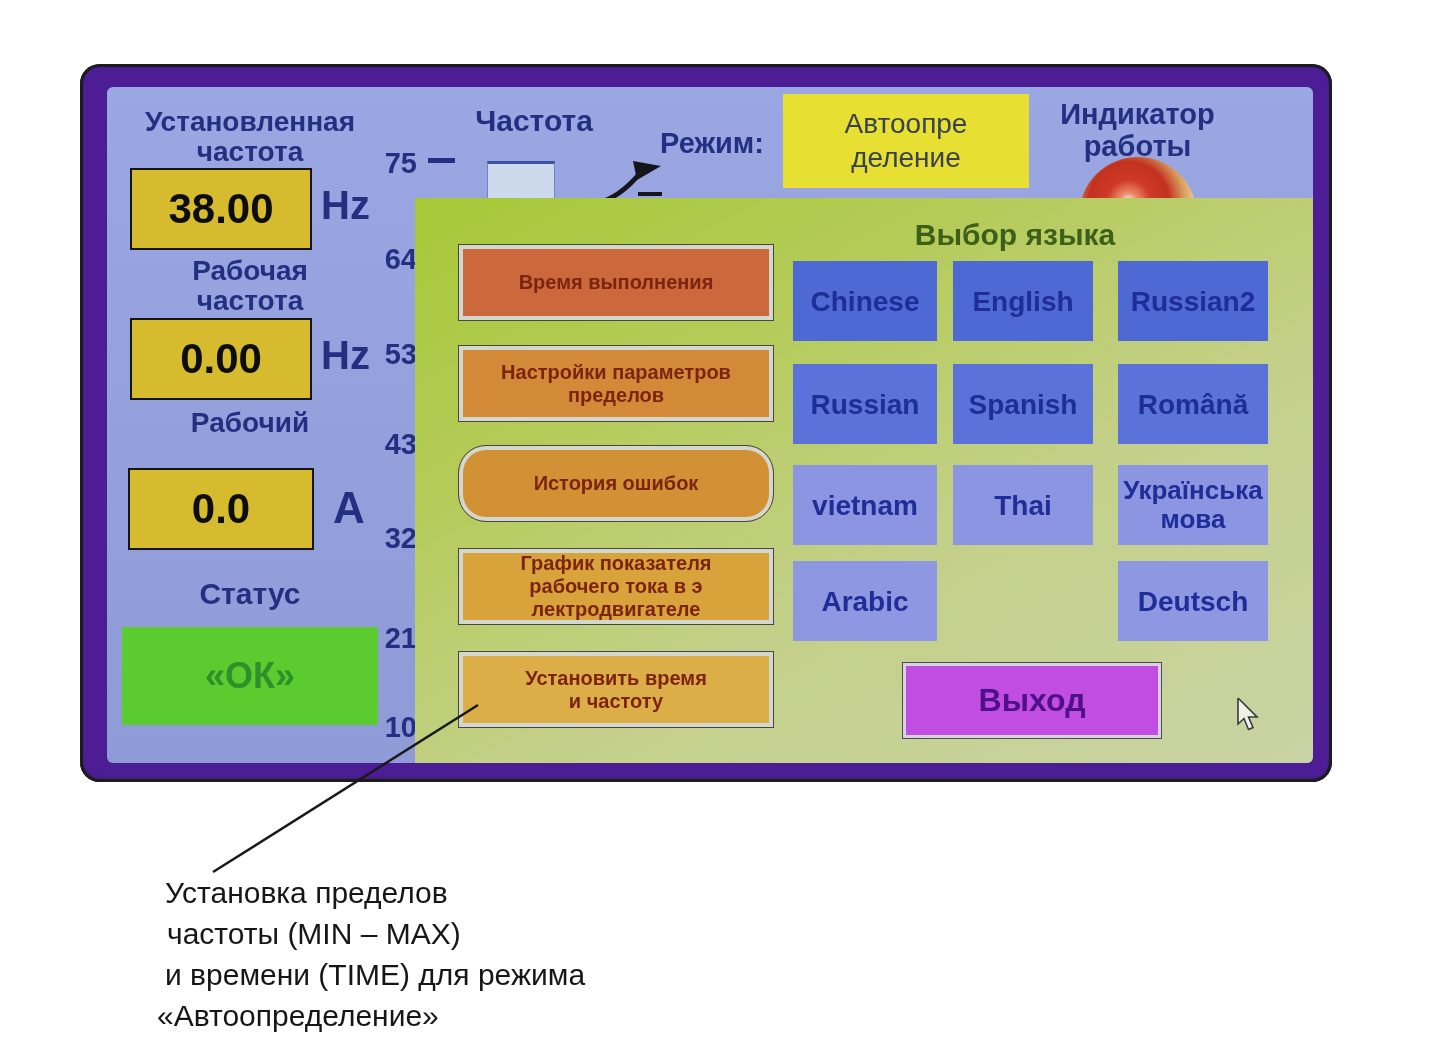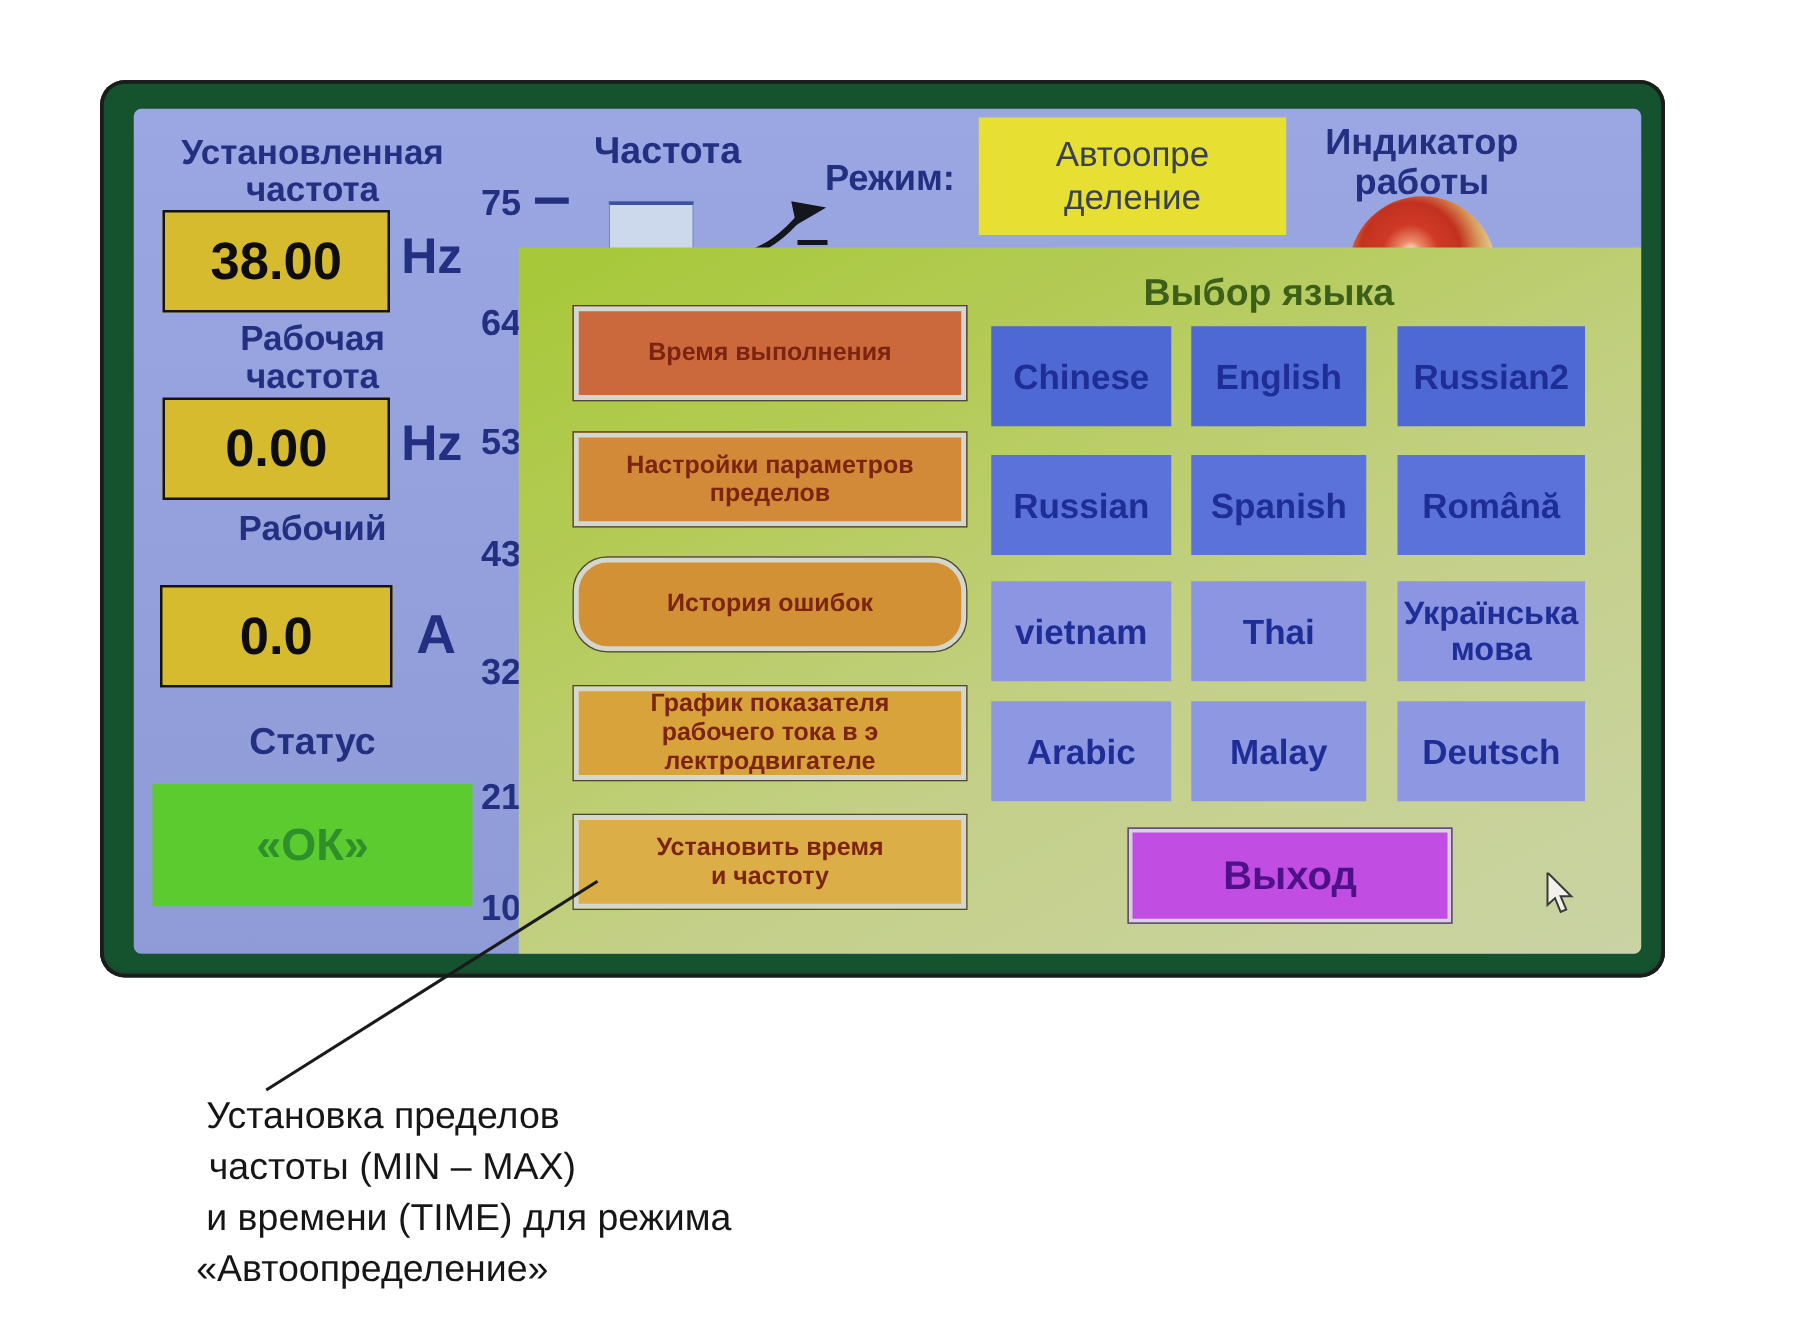--- a/index.html
+++ b/index.html
@@ -3,21 +3,21 @@
 <meta charset="utf-8">
 <style>
   html,body{margin:0;padding:0;}
   body{
     width:1436px;height:1061px;position:relative;background:#ffffff;
     font-family:"Liberation Sans",sans-serif;overflow:hidden;
   }
   
   .photo{
     position:absolute;left:80px;top:64px;width:1252px;height:718px;
-    background:#14532d;border-radius:20px;
+    background:#4c1d95;border-radius:20px;
     box-shadow:inset 0 0 0 3px #1c1c1c, inset 0 -2px 4px #2a2a2a;
   }
   .screen{
     position:absolute;left:27px;top:23px;width:1206px;height:676px;
     border-radius:6px;overflow:hidden;
     background:linear-gradient(180deg,#9aa7e3 0%,#93a0dc 55%,#8e9bd7 100%);
   }
   
   .nav-label{position:absolute;color:#232f80;font-weight:bold;text-align:center;font-size:28px;line-height:30px;}
   .nav-label span{display:block;}
@@ -197,21 +197,20 @@
 
       <div class="lang c1 r2">Russian</div>
       <div class="lang c2 r2">Spanish</div>
       <div class="lang c3 r2">Română</div>
 
       <div class="lang c1 r3">vietnam</div>
       <div class="lang c2 r3">Thai</div>
       <div class="lang c3 r3 lang-ukr">Українська мова</div>
 
       <div class="lang c1 r4">Arabic</div>
-      <div class="lang c2 r4">Malay</div>
       <div class="lang c3 r4">Deutsch</div>
 
       <div class="btn-exit">Выход</div>
 
       <svg class="cursor" width="28" height="36" viewBox="0 0 28 36">
         <polygon points="3,0 3,26 9,20.5 13.5,31.5 18,29.5 13.5,19 22,19" fill="#f2f0ea" stroke="#3a3a3a" stroke-width="1.6"></polygon>
       </svg>
     </div>
 
   </div>

